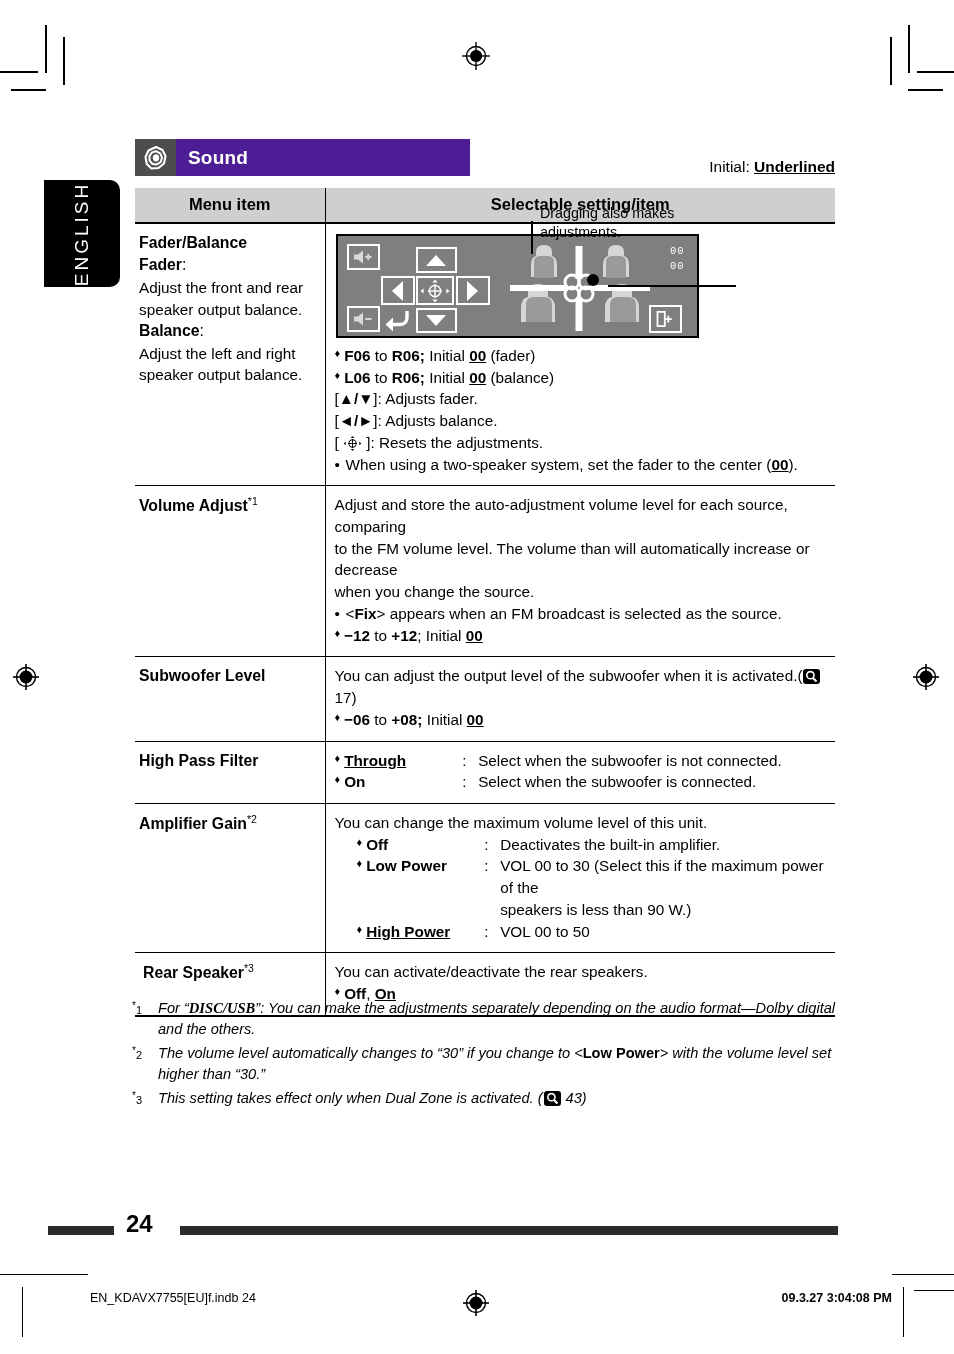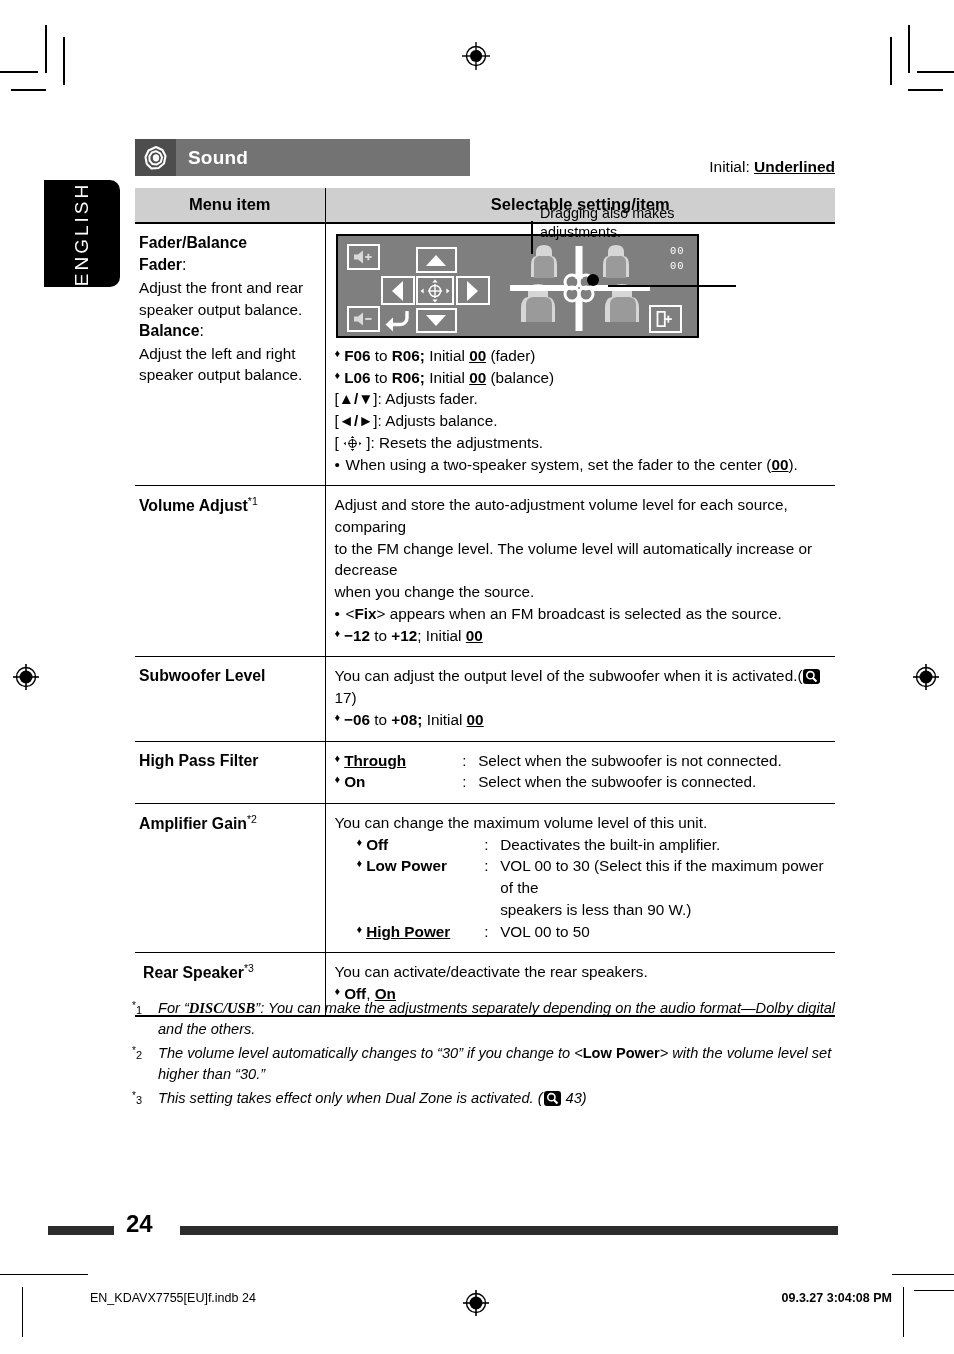--- a/index.html
+++ b/index.html
@@ -38,21 +38,21 @@
     letter-spacing: 3px;
     white-space: nowrap;
     font-family: "Liberation Sans", sans-serif;
   }
 
   
   #section-header {
     position: absolute;
     left: 135px; top: 139px;
     width: 335px; height: 37px;
-    background: #737373;
+    background: #4c1d95;
     display: flex;
     align-items: center;
   }
   #section-header .iconbox {
     width: 41px; height: 37px;
     background: #4d4d4d;
     display: flex; align-items: center; justify-content: center;
     flex: 0 0 auto;
   }
   #section-header .title {
@@ -442,21 +442,21 @@
         </div>
       </td>
     </tr>
 
     <tr>
       <td class="menu">
         <span class="mname">Volume Adjust</span><sup class="fn">*1</sup>
       </td>
       <td class="setting">
         <div>Adjust and store the auto-adjustment volume level for each source, comparing</div>
-        <div>to the FM change level. The volume level will automatically increase or decrease</div>
+        <div>to the FM volume level. The volume than will automatically increase or decrease</div>
         <div>when you change the source.</div>
         <div class="dotline">
           <span class="dot">•</span>
             <span>&lt;<b class="b">Fix</b>&gt; appears when an FM broadcast is selected as the source.</span>
         </div>
         <div class="bullet-line">
           <span class="dia">♦</span>
             <span><b class="b">−12</b> to <b class="b">+12</b>; Initial <b class="b ul">00</b></span>
         </div>
       </td>

